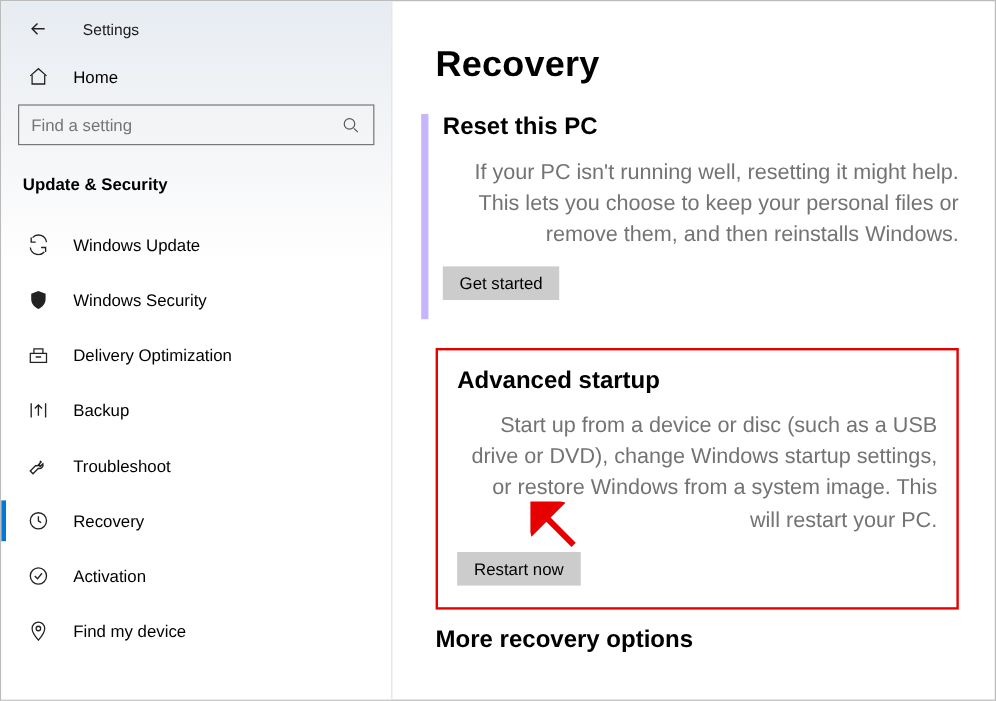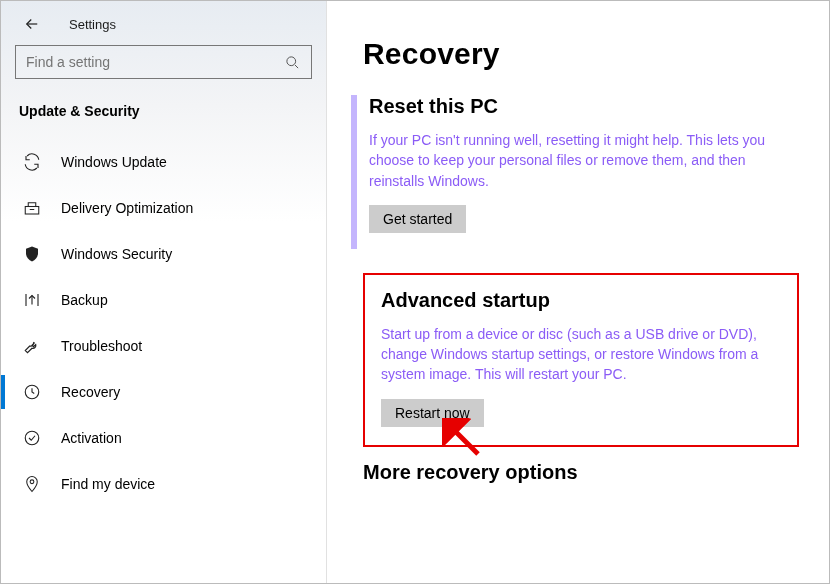--- a/index.html
+++ b/index.html
@@ -102,25 +102,26 @@
     font-weight: 600;
     margin-bottom: 24px;
     letter-spacing: 0.2px;
   }
   h2.section-title {
     font-size: 20px;
     font-weight: 600;
     margin-bottom: 12px;
   }
   .section-body {
-    font-size: 14px;
-    color: #8b5cf6;
+    font-size: 18px;
+    color: #737373;
     line-height: 1.45;
     margin-bottom: 14px;
     max-width: 430px;
+    text-align: right;
   }
   .btn {
     display: inline-block;
     background: #ccc;
     border: none;
     padding: 6px 14px;
     font-size: 14px;
     color: #000;
     cursor: pointer;
     font-family: inherit;
@@ -160,20 +161,29 @@
     <div class="titlebar">
       <span class="back">
         <svg width="18" height="18" viewBox="0 0 24 24" fill="none" stroke="#222" stroke-width="1.6">
             <path d="M19 12H5"></path>
             <path d="M11 18l-6-6 6-6"></path>
           </svg>
       </span>
       <span class="title">Settings</span>
     </div>
 
+    <div class="home-row">
+      <span class="icon-slot">
+        <svg width="18" height="18" viewBox="0 0 24 24" fill="none" stroke="#222" stroke-width="1.4">
+            <path d="M3 11l9-8 9 8"></path>
+            <path d="M5 10v10h14V10"></path>
+          </svg>
+      </span>
+      <span>Home</span>
+    </div>
 
     <div class="search">
       <input type="text" placeholder="Find a setting" style="">
       <span class="icon-slot">
         <svg width="15" height="15" viewBox="0 0 24 24" fill="none" stroke="#555" stroke-width="1.6">
             <circle cx="10" cy="10" r="7"></circle>
             <path d="M21 21l-5-5"></path>
           </svg>
       </span>
     </div>
@@ -189,36 +199,36 @@
               <path d="M3 15a9 9 0 0015.5 5"></path>
               <path d="M4 4v5h5"></path>
               <path d="M20 20v-5h-5"></path>
             </svg>
         </span>
         <span>Windows Update</span>
       </div>
 
       <div class="nav-item">
         <span class="icon-slot">
+          <svg width="18" height="18" viewBox="0 0 24 24" fill="#222">
+              <path d="M12 2l8 3v6c0 5-3.5 9-8 11-4.5-2-8-6-8-11V5l8-3z"></path>
+            </svg>
+        </span>
+        <span>Windows Security</span>
+      </div>
+
+      <div class="nav-item">
+        <span class="icon-slot">
           <svg width="18" height="18" viewBox="0 0 24 24" fill="none" stroke="#222" stroke-width="1.4">
               <rect x="3" y="10" width="18" height="10"></rect>
               <path d="M7 10V5h10v5"></path>
               <path d="M9 14h6"></path>
             </svg>
         </span>
         <span>Delivery Optimization</span>
-      </div>
-
-      <div class="nav-item">
-        <span class="icon-slot">
-          <svg width="18" height="18" viewBox="0 0 24 24" fill="#222">
-              <path d="M12 2l8 3v6c0 5-3.5 9-8 11-4.5-2-8-6-8-11V5l8-3z"></path>
-            </svg>
-        </span>
-        <span>Windows Security</span>
       </div>
 
       <div class="nav-item">
         <span class="icon-slot">
           <svg width="18" height="18" viewBox="0 0 24 24" fill="none" stroke="#222" stroke-width="1.5">
               <path d="M4 4v16"></path>
               <path d="M20 4v16"></path>
               <path d="M12 18V6"></path>
               <path d="M8 10l4-4 4 4"></path>
             </svg>

